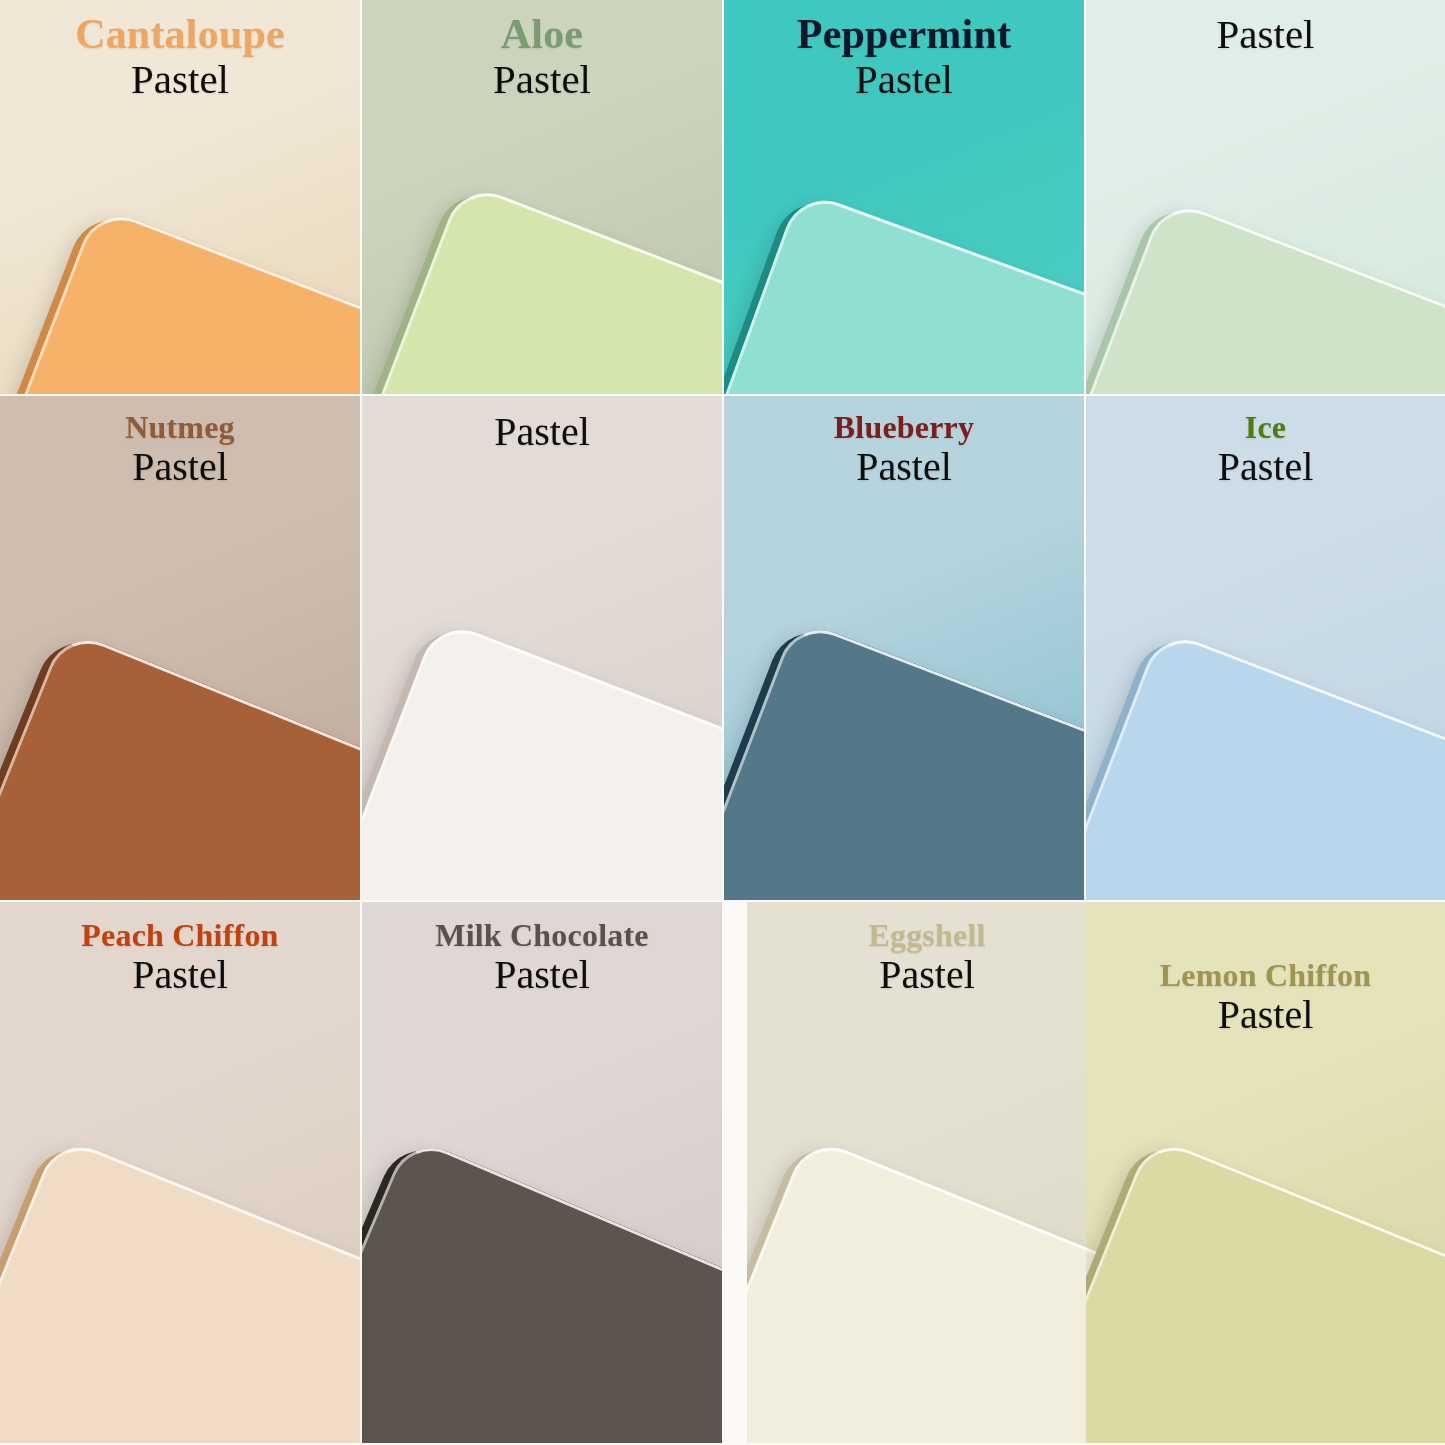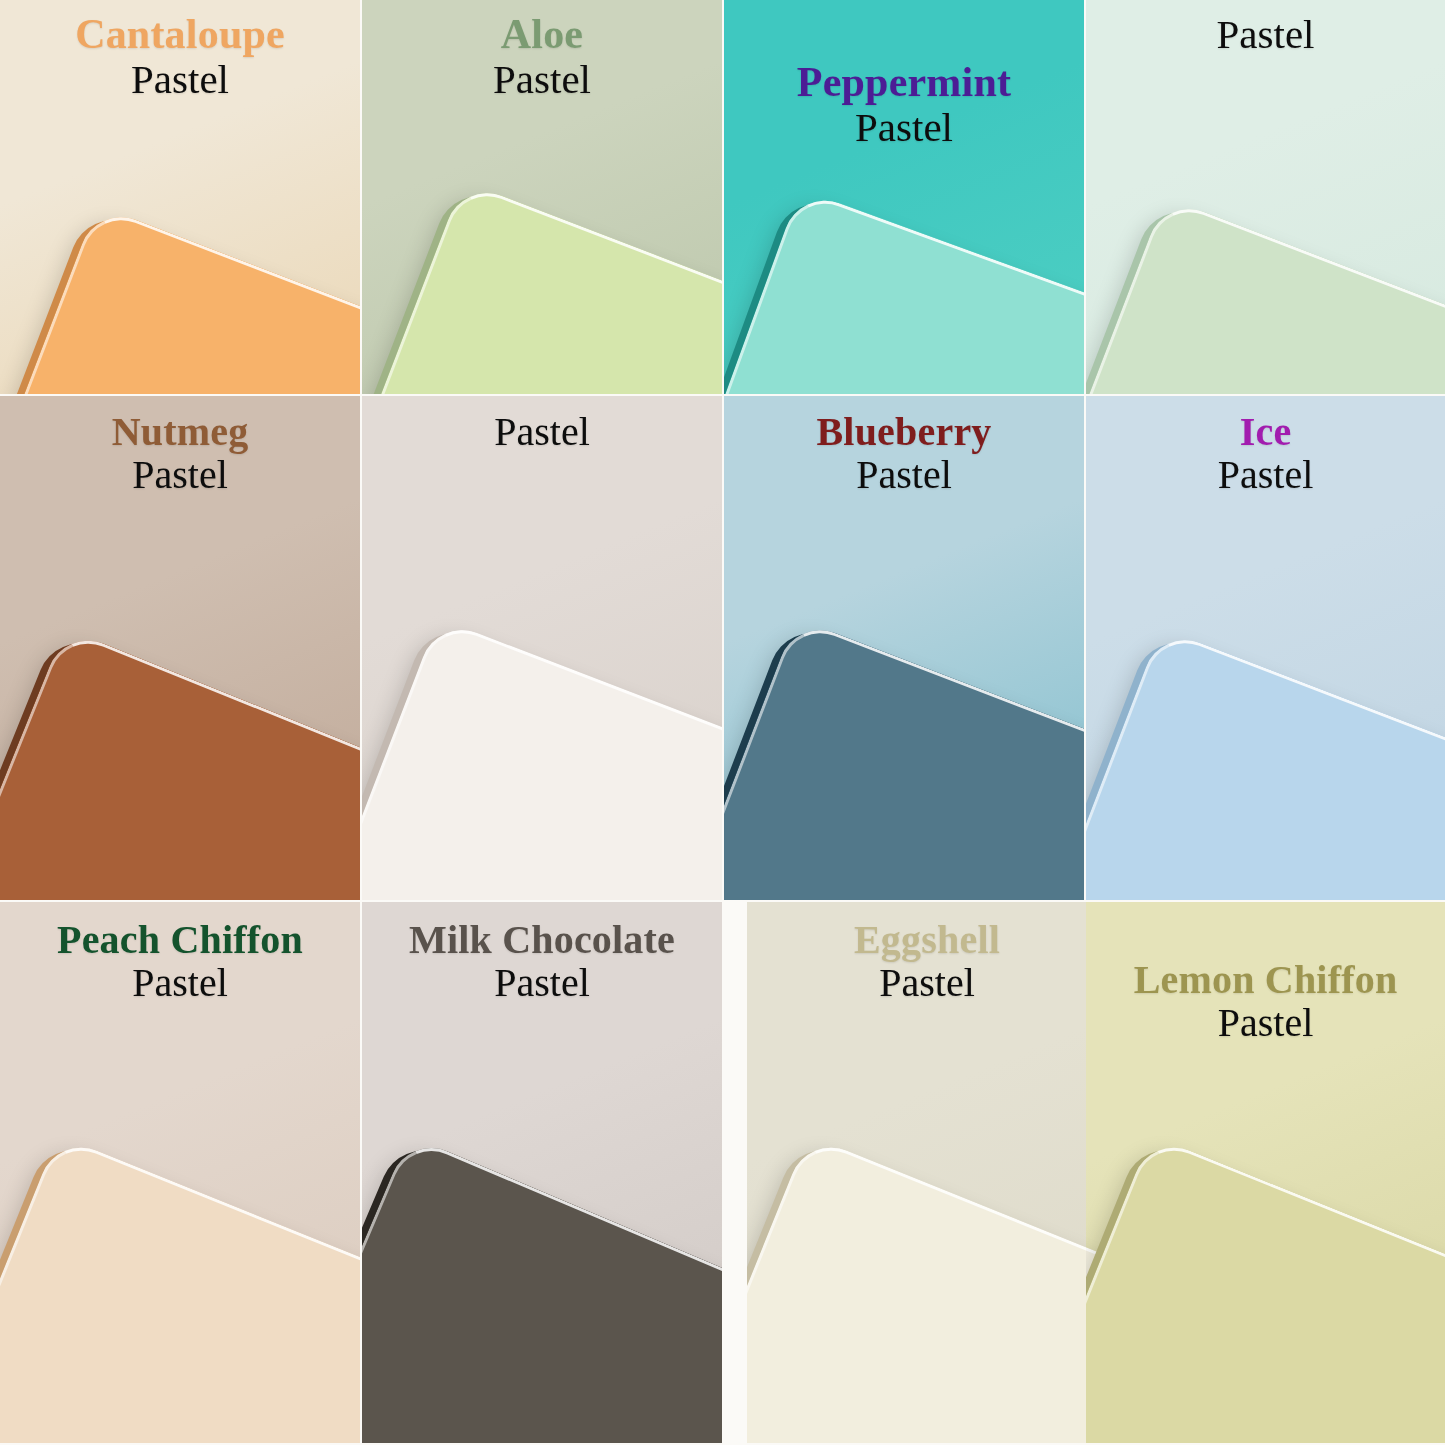--- a/index.html
+++ b/index.html
@@ -72,21 +72,21 @@
     position: absolute;
     left: 0; right: 0;
     top: 10px;
     z-index: 5;
     text-align: center;
     pointer-events: none;
     padding: 0 8px;
   }
   .name {
     font-weight: 700;
-    font-size: 40px;
+    font-size: 32px;
     line-height: 1.08;
     letter-spacing: .2px;
     white-space: nowrap;
     text-shadow: 0 1px 2px rgba(0,0,0,.10);
   }
   .sub {
     font-weight: 400;
     font-size: 40px;
     line-height: 1.12;
     color: #0d0d0d;
@@ -129,21 +129,21 @@
       </div>
     </div>
     <div class="tile r1" style="background: rgb(63, 200, 192);">
       <div class="wash" style="background: linear-gradient(158deg, rgb(63, 200, 192) 0%, rgb(63, 200, 192) 38%, rgb(79, 207, 195) 100%);"></div>
       <div class="card" style="left: 21%; top: 48%; transform: rotate(20deg);">
         <div class="edge-lo" style="background: rgb(29, 139, 131); box-shadow: rgba(0, 0, 0, 0.18) 0px 6px 22px;"></div>
         <div class="face" style="background: linear-gradient(152deg, rgb(143, 224, 210) 0%, rgb(143, 224, 210) 30%, rgb(118, 216, 203) 100%);"></div>
         <div class="edge-hi"></div>
       </div>
       <div class="labels">
-        <div class="name" style="color: #4c1d95; margin-top: 48px;">Peppermint</div>
+        <div class="name" style="color: #0f172a;">Peppermint</div>
         <div class="sub">Pastel</div>
       </div>
     </div>
     <div class="tile r1" style="background: rgb(223, 238, 230);">
       <div class="wash" style="background: linear-gradient(158deg, rgb(223, 238, 230) 0%, rgb(223, 238, 230) 38%, rgb(214, 233, 223) 100%);"></div>
       <div class="card" style="left: 22%; top: 50%; transform: rotate(21deg);">
         <div class="edge-lo" style="background: rgb(169, 197, 170); box-shadow: rgba(0, 0, 0, 0.18) 0px 6px 22px;"></div>
         <div class="face" style="background: linear-gradient(152deg, rgb(207, 227, 200) 0%, rgb(207, 227, 200) 30%, rgb(193, 219, 189) 100%);"></div>
         <div class="edge-hi"></div>
       </div>
@@ -187,33 +187,33 @@
       </div>
     </div>
     <div class="tile r2" style="background: rgb(204, 221, 232);">
       <div class="wash" style="background: linear-gradient(158deg, rgb(204, 221, 232) 0%, rgb(204, 221, 232) 38%, rgb(190, 211, 226) 100%);"></div>
       <div class="card" style="left: 21%; top: 46%; transform: rotate(21deg);">
         <div class="edge-lo" style="background: rgb(143, 178, 204); box-shadow: rgba(0, 0, 0, 0.18) 0px 6px 22px;"></div>
         <div class="face" style="background: linear-gradient(152deg, rgb(184, 214, 236) 0%, rgb(184, 214, 236) 30%, rgb(167, 201, 227) 100%);"></div>
         <div class="edge-hi"></div>
       </div>
       <div class="labels">
-        <div class="name" style="color: #a21caf;">Ice</div>
+        <div class="name" style="color: #4d7c0f;">Ice</div>
         <div class="sub">Pastel</div>
       </div>
     </div>
     <div class="tile r3" style="background: rgb(227, 215, 205);">
       <div class="wash" style="background: linear-gradient(158deg, rgb(227, 215, 205) 0%, rgb(227, 215, 205) 38%, rgb(218, 201, 187) 100%);"></div>
       <div class="card" style="left: 16%; top: 43%; transform: rotate(22deg);">
         <div class="edge-lo" style="background: rgb(201, 158, 111); box-shadow: rgba(0, 0, 0, 0.18) 0px 6px 22px;"></div>
         <div class="face" style="background: linear-gradient(152deg, rgb(240, 220, 196) 0%, rgb(240, 220, 196) 30%, rgb(232, 207, 179) 100%);"></div>
         <div class="edge-hi"></div>
       </div>
       <div class="labels">
-        <div class="name" style="color: #14532d;">Peach Chiffon</div>
+        <div class="name" style="color: #c2410c;">Peach Chiffon</div>
         <div class="sub">Pastel</div>
       </div>
     </div>
     <div class="tile r3" style="background: rgb(222, 215, 211);">
       <div class="wash" style="background: linear-gradient(158deg, rgb(222, 215, 211) 0%, rgb(222, 215, 211) 38%, rgb(207, 200, 196) 100%);"></div>
       <div class="card" style="left: 13%; top: 43%; transform: rotate(23deg);">
         <div class="edge-lo" style="background: rgb(43, 39, 34); box-shadow: rgba(0, 0, 0, 0.18) 0px 6px 22px;"></div>
         <div class="face" style="background: linear-gradient(152deg, rgb(91, 85, 77) 0%, rgb(91, 85, 77) 30%, rgb(71, 66, 57) 100%);"></div>
         <div class="edge-hi"></div>
       </div>

